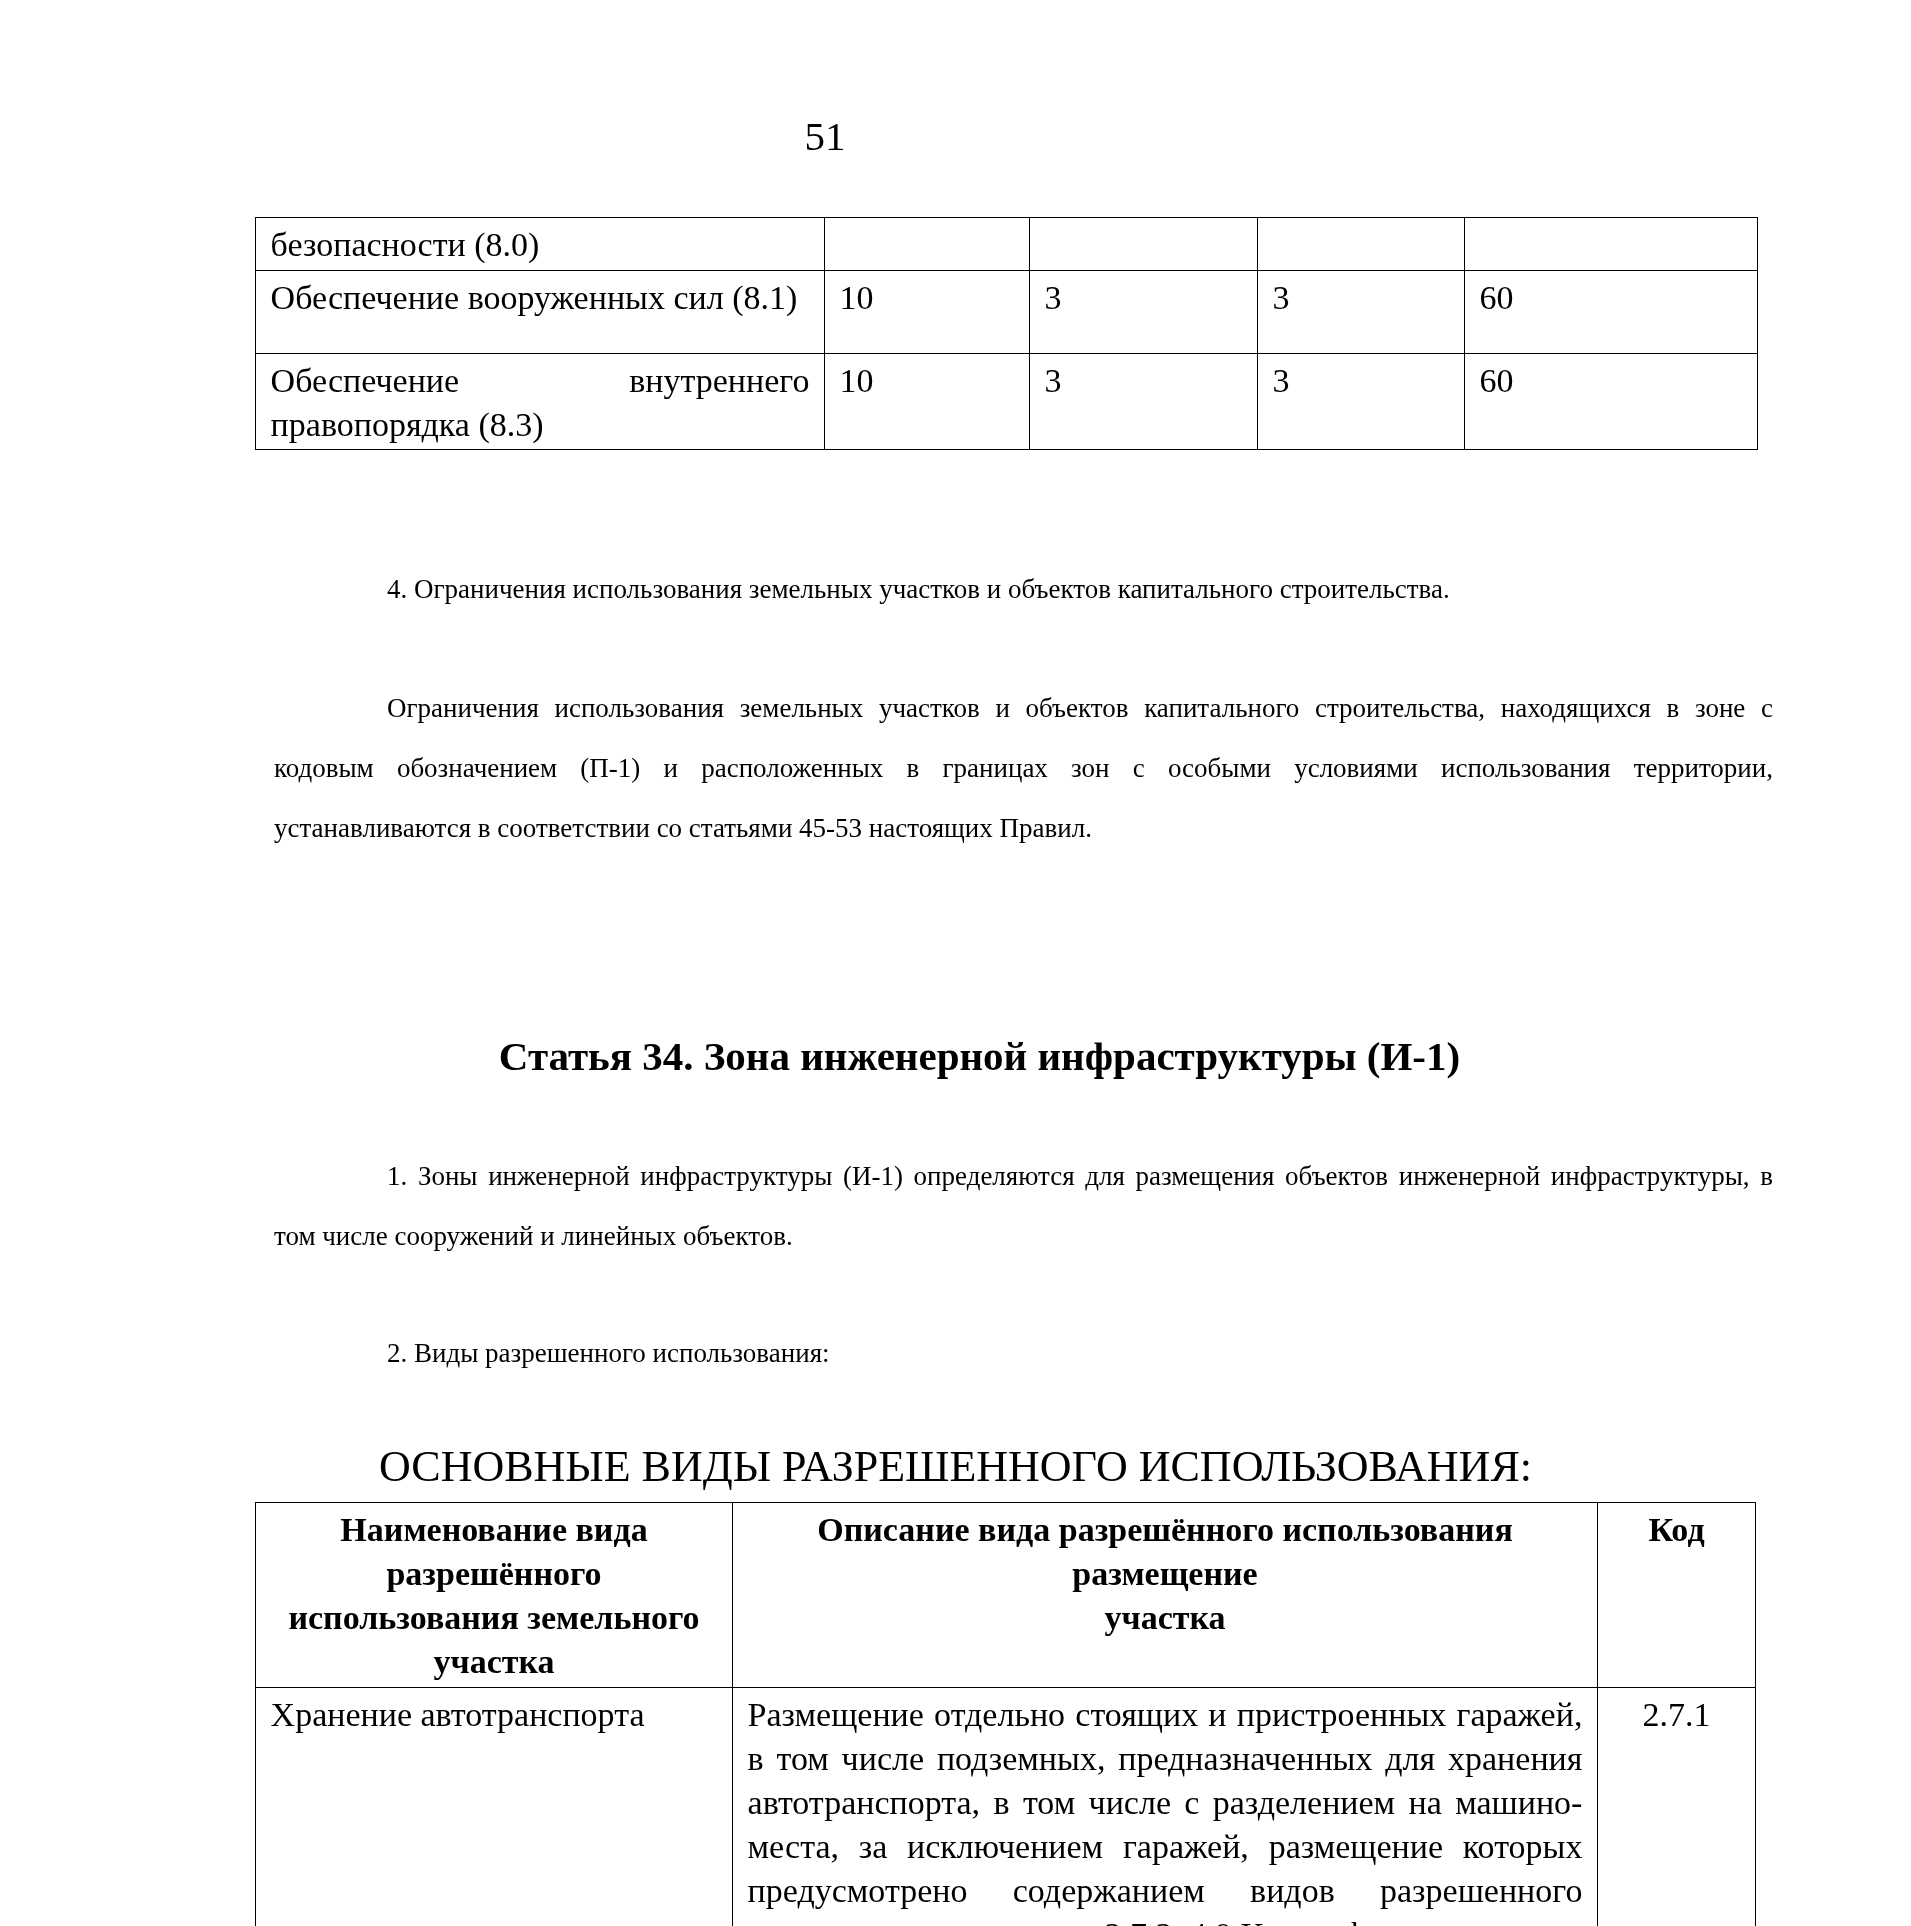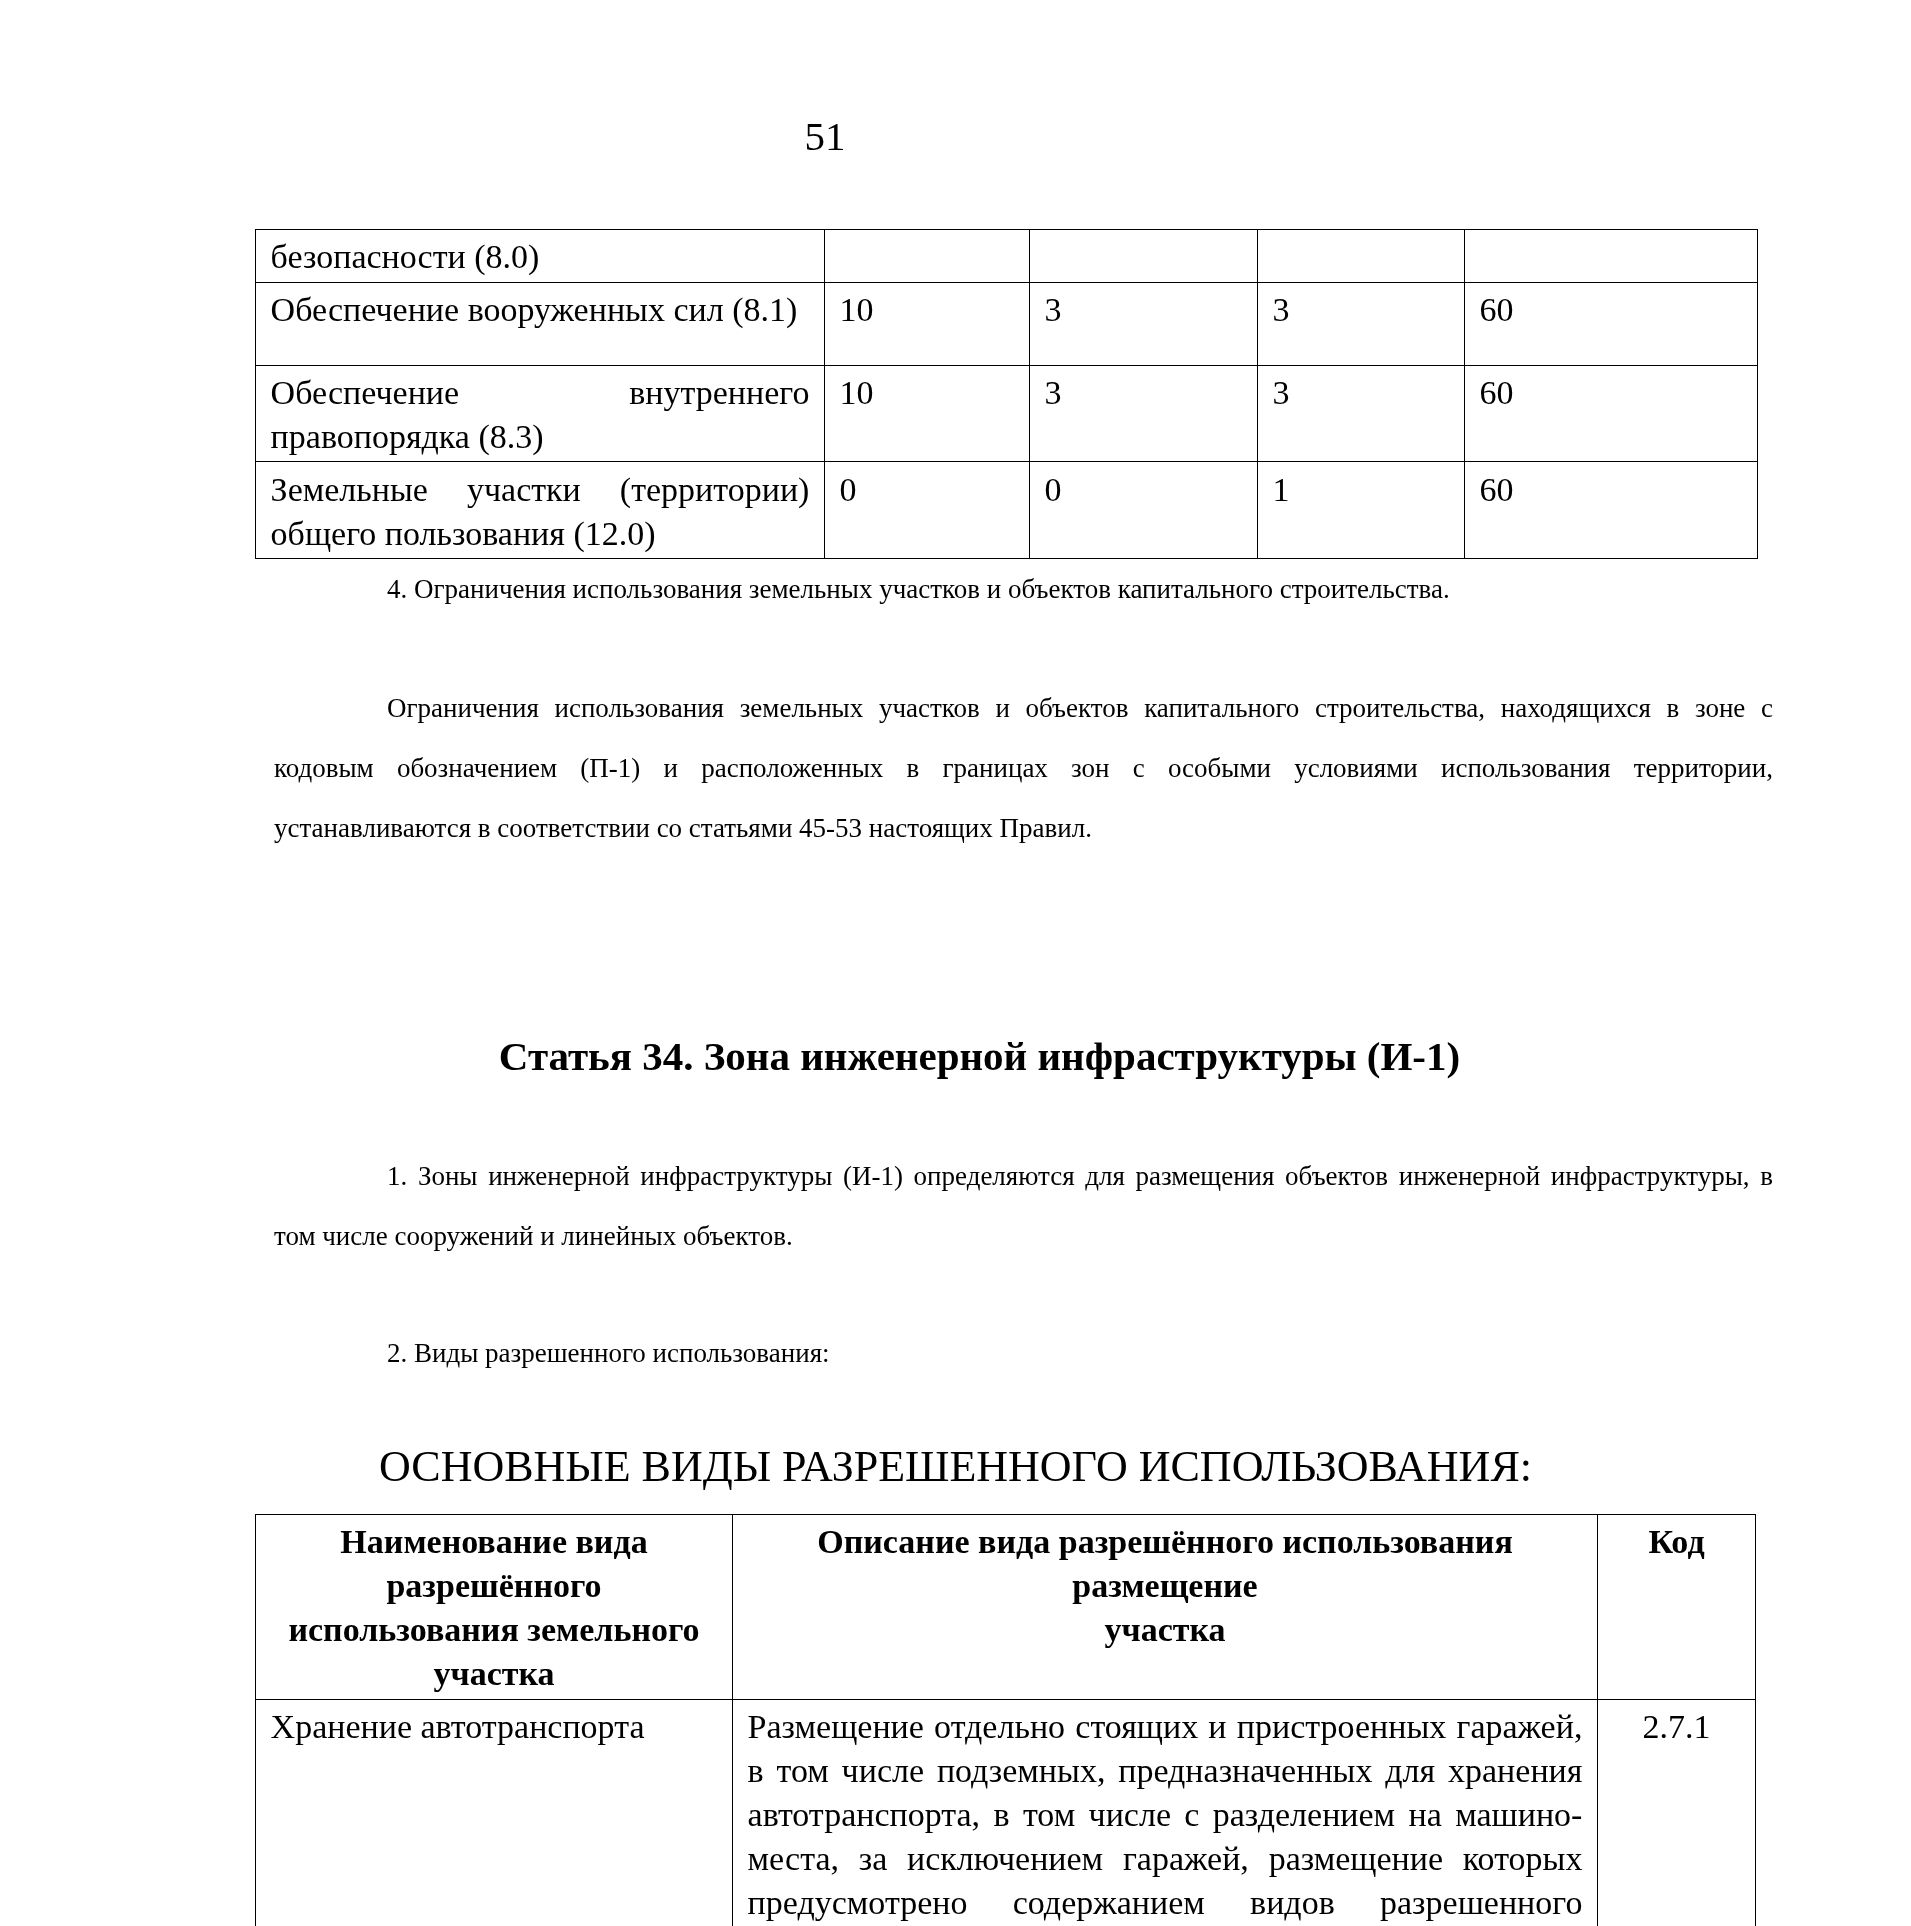--- a/index.html
+++ b/index.html
@@ -1,21 +1,21 @@
 <!DOCTYPE html>
 <html style="font-size:6.2px"><head>
 <meta charset="utf-8">
 <style>
   html, body { margin:0; padding:0; background:#ffffff; }
   body { width:1911px; height:2703px; position:relative; overflow:hidden;
          font-family:"Liberation Serif", serif; color:#000; }
   .abs { position:absolute; }
   #page-number { left:0; width:1650px; top:112px; text-align:center; font-size:41px; }
 
-  table { border-collapse:collapse; table-layout:fixed; position:absolute;margin-top:12px; }
+  table { border-collapse:collapse; table-layout:fixed; position:absolute; }
   td, th { border:1.9px solid #000; vertical-align:top; padding:5.4px 14.6px 2.3px 14.6px;
            font-size:34px; line-height:44px; font-weight:normal; }
 
   #tbl1 { left:255px; top:217px; width:1501px; }
   #tbl1 td.name { text-align:justify; text-align-last:left; }
 
   .para { position:absolute; left:274px; width:1499px; font-size:27px; line-height:60px;
           text-align:justify; }
   .para .indent { display:inline-block; width:113px; }
 
@@ -56,27 +56,20 @@
       <td>3</td>
       <td>60</td>
     </tr>
     <tr style="height:83px">
       <td class="name">Обеспечение внутреннего правопорядка (8.3)</td>
       <td>10</td>
       <td>3</td>
       <td>3</td>
       <td>60</td>
     </tr>
-    <tr style="height:83px">
-      <td class="name">Земельные участки (территории) общего пользования (12.0)</td>
-      <td>0</td>
-      <td>0</td>
-      <td>1</td>
-      <td>60</td>
-    </tr>
   </tbody>
 </table>
 
 <div class="para" style="top:559px"><span class="indent"></span><span>4. Ограничения использования земельных участков и объектов капитального строительства.</span></div>
 <div class="para" style="top:678px"><span class="indent"></span><span>Ограничения использования земельных участков и объектов капитального строительства, находящихся в зоне с кодовым обозначением (П-1) и расположенных в границах зон с особыми условиями использования территории, устанавливаются в соответствии со статьями 45-53 настоящих Правил.</span></div>
 
 <div id="article-title" class="abs">Статья 34. Зона инженерной инфраструктуры (И-1)</div>
 
 <div class="para" style="top:1146px"><span class="indent"></span><span>1. Зоны инженерной инфраструктуры (И-1) определяются для размещения объектов инженерной инфраструктуры, в том числе сооружений и линейных объектов.</span></div>
 <div class="para" style="top:1323px"><span class="indent"></span><span>2. Виды разрешенного использования:</span></div>

